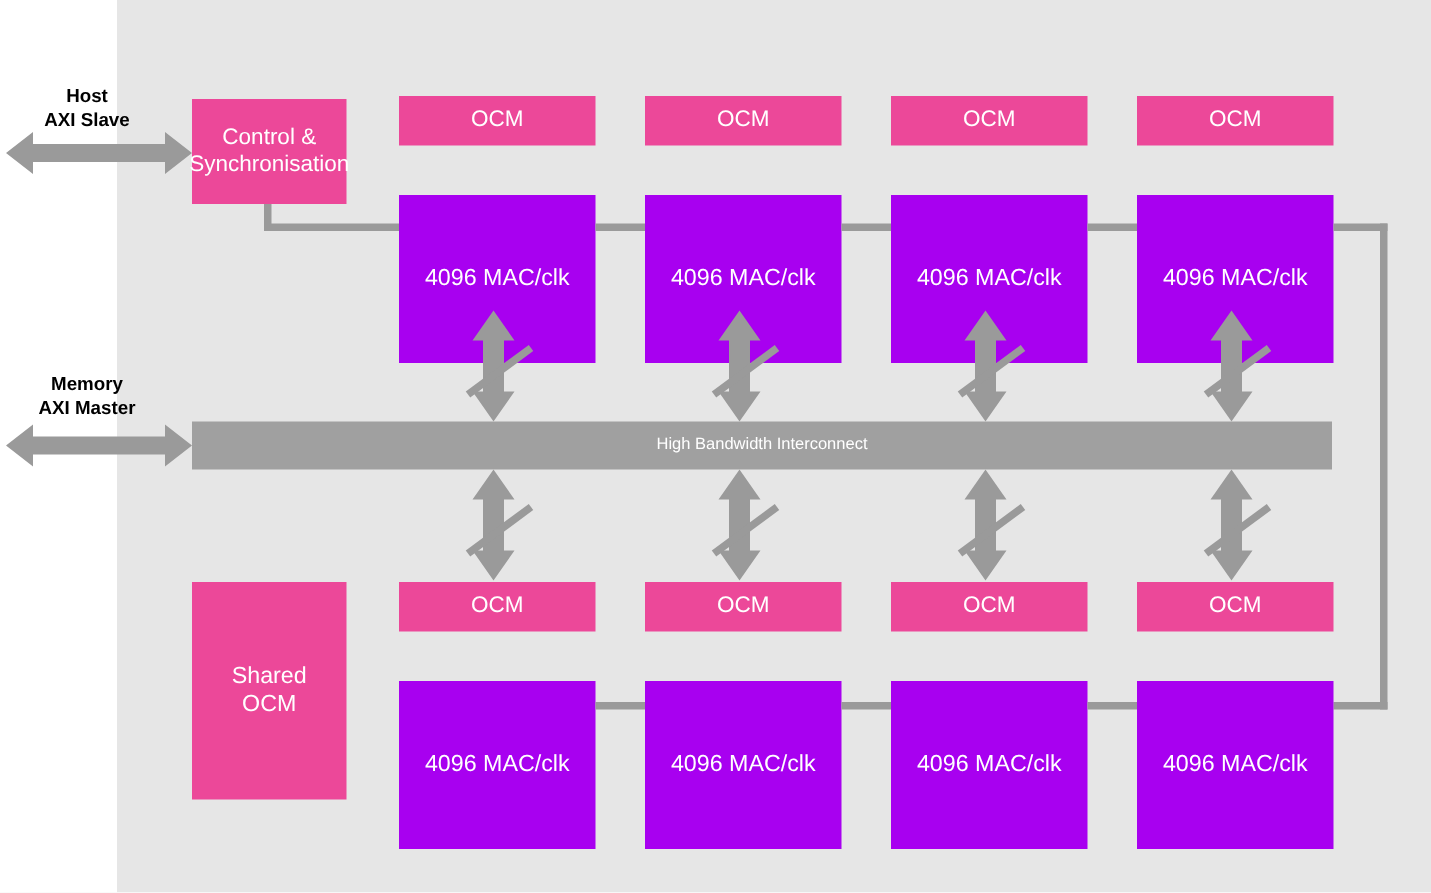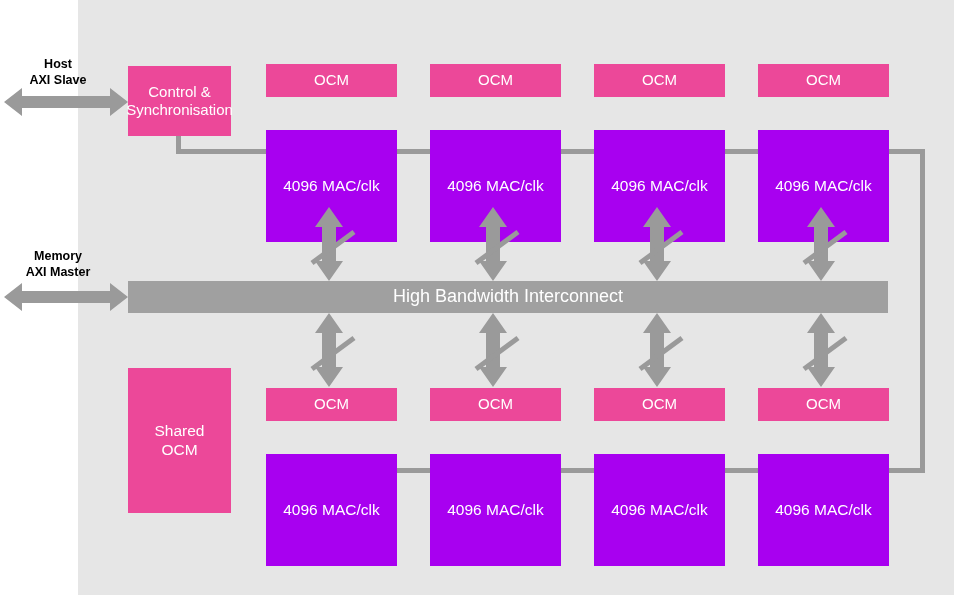--- a/index.html
+++ b/index.html
@@ -52,21 +52,21 @@
     margin-top: 33px;
   }
   .ctrl-label {
     font-size: 15px;
     font-weight: 400;
   }
   .shared-label {
     font-size: 15.5px;
   }
   .interconnect-label {
-    font-size: 18px;
+    font-size: 11px;
     text-align: right;
   }
   .side-label {
     position: absolute;
     color: #000000;
     font-size: 12.5px;
     font-weight: bold;
     text-align: center;
     line-height: 1.25;
     white-space: pre-line;
@@ -164,21 +164,21 @@
   </svg>
   <svg class="arrow-svg" style="left:634px; top:313px;" width="56" height="74" viewBox="0 0 56 74">
     <polygon class="arrow-fill" points="23,0 37,20 30,20 30,54 37,54 23,74 9,54 16,54 16,20 9,20"></polygon>
     <line class="slash" x1="6" y1="56" x2="48" y2="25"></line>
   </svg>
   <svg class="arrow-svg" style="left:798px; top:313px;" width="56" height="74" viewBox="0 0 56 74">
     <polygon class="arrow-fill" points="23,0 37,20 30,20 30,54 37,54 23,74 9,54 16,54 16,20 9,20"></polygon>
     <line class="slash" x1="6" y1="56" x2="48" y2="25"></line>
   </svg>
 
-  <div class="blk green label-white shared-label" style="left:128px; top:368px; width:103px; height:145px; white-space:pre-line;">Shared
+  <div class="blk green label-white shared-label" style="left:128px; top:388px; width:103px; height:145px; white-space:pre-line;">Shared
 OCM</div>
 
   <div class="blk green label-white ocm-head" style="left:266px; top:388px; width:131px; height:33px;">OCM</div>
   <div class="blk purple label-white ocm-body" style="left:266px; top:421px; width:131px; height:112px;">4096 MAC/clk</div>
 
   <div class="blk green label-white ocm-head" style="left:430px; top:388px; width:131px; height:33px;">OCM</div>
   <div class="blk purple label-white ocm-body" style="left:430px; top:421px; width:131px; height:112px;">4096 MAC/clk</div>
 
   <div class="blk green label-white ocm-head" style="left:594px; top:388px; width:131px; height:33px;">OCM</div>
   <div class="blk purple label-white ocm-body" style="left:594px; top:421px; width:131px; height:112px;">4096 MAC/clk</div>

